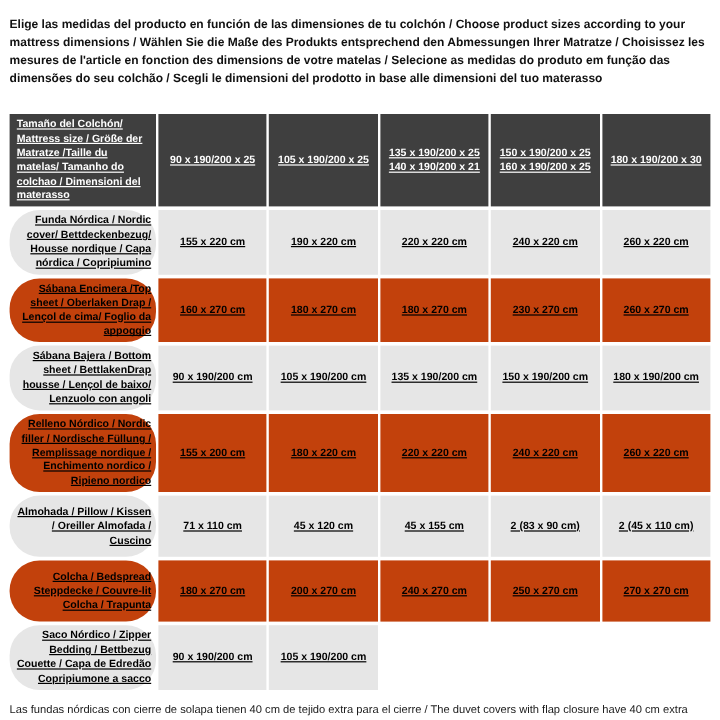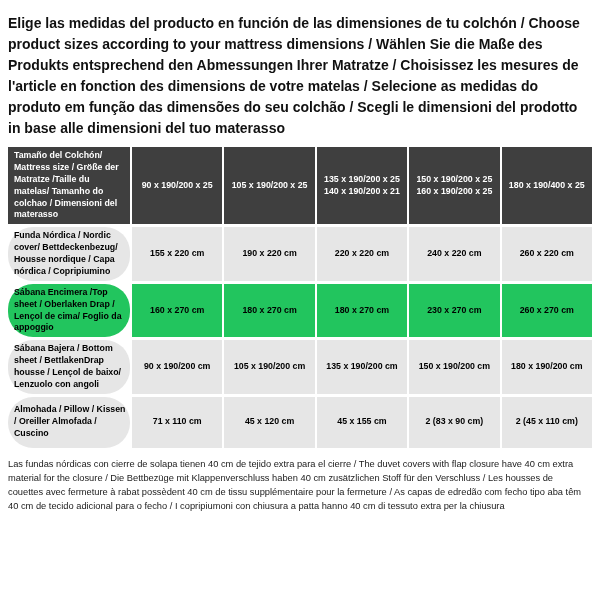--- a/index.html
+++ b/index.html
@@ -5,22 +5,22 @@
   * { margin: 0; padding: 0; box-sizing: border-box; }
   html, body {
     width: 600px; height: 600px;
     background: #ffffff;
     font-family: "Liberation Sans", "DejaVu Sans", sans-serif;
     color: #000000;
   }
   .page { width: 600px; height: 600px; overflow: hidden; background: #ffffff; }
 
   .top-note {
-    margin: 13px 10px 5px 8px;
-    font-size: 14px;
+    margin: 13px 10px 19px 8px;
+    font-size: 10px;
     font-weight: bold;
     line-height: 1.5;
     color: #111111;
   }
   .bottom-note {
     margin: 7px 10px 0 8px;
     font-size: 9.3px;
     font-weight: normal;
     line-height: 1.5;
     color: #1a1a1a;
@@ -32,20 +32,21 @@
     border-collapse: separate;
     border-spacing: 2px 3px;
     table-layout: fixed;
   }
   .size-table th, .size-table td {
     font-size: 8.8px;
     font-weight: bold;
     text-align: center;
     vertical-align: middle;
     padding: 3px 3px;
+    text-decoration: underline;
   }
   .size-table col.label { width: 122px; }
 
   .size-table thead th {
     background: #3f3f3f;
     color: #ffffff;
     height: 58px;
     white-space: pre-line;
     line-height: 1.35;
   }
@@ -53,27 +54,27 @@
     text-align: left;
     padding-left: 6px;
   }
 
   .size-table tbody td {
     height: 51px;
     color: #000000;
     line-height: 1.35;
   }
   .size-table tbody td.label-col {
-    text-align: left;
+    text-align: right;
     padding-left: 6px;
     padding-right: 4px;
     border-radius: 25px;
   }
   .size-table tbody tr.row-a td { background: #e6e6e6; }
-  .size-table tbody tr.row-b td { background: #22c55e; }
+  .size-table tbody tr.row-b td { background: #c2410c; }
   .size-table tbody td.empty { background: transparent !important; }
 </style>
 </head>
 <body>
 
 <div class="page">
 
   <p class="top-note">Elige las medidas del producto en función de las dimensiones de tu colchón / Choose product sizes according to your mattress dimensions / Wählen Sie die Maße des Produkts entsprechend den Abmessungen Ihrer Matratze / Choisissez les mesures de l'article en fonction des dimensions de votre matelas / Selecione as medidas do produto em função das dimensões do seu colchão / Scegli le dimensioni del prodotto in base alle dimensioni del tuo materasso</p>
 
   <table class="size-table">
@@ -87,21 +88,21 @@
     </colgroup>
     <thead>
       <tr>
         <th class="label-col">Tamaño del Colchón/ Mattress size / Größe der Matratze /Taille du matelas/ Tamanho do colchao / Dimensioni del materasso</th>
         <th>90 x 190/200 x 25</th>
         <th>105 x 190/200 x 25</th>
         <th>135 x 190/200 x 25
 140 x 190/200 x 21</th>
         <th>150 x 190/200 x 25
 160 x 190/200 x 25</th>
-        <th>180 x 190/400 x 25</th>
+        <th>180 x 190/200 x 30</th>
       </tr>
     </thead>
     <tbody>
       <tr class="row-a">
         <td class="label-col">Funda Nórdica /  Nordic cover/ Bettdeckenbezug/ Housse nordique / Capa nórdica / Copripiumino</td>
         <td>155 x 220 cm</td>
         <td>190 x 220 cm</td>
         <td>220 x 220 cm</td>
         <td>240 x 220 cm</td>
         <td>260 x 220 cm</td>
@@ -115,26 +116,50 @@
         <td>260 x 270 cm</td>
       </tr>
       <tr class="row-a">
         <td class="label-col">Sábana Bajera / Bottom sheet / BettlakenDrap housse / Lençol de baixo/ Lenzuolo con angoli</td>
         <td>90 x 190/200 cm</td>
         <td>105 x 190/200 cm</td>
         <td>135 x 190/200 cm</td>
         <td>150 x 190/200 cm</td>
         <td>180 x 190/200 cm</td>
       </tr>
+      <tr class="row-b">
+        <td class="label-col">Relleno Nórdico / Nordic filler / Nordische Füllung / Remplissage nordique / Enchimento nordico / Ripieno nordico</td>
+        <td>155 x 200 cm</td>
+        <td>180 x 220 cm</td>
+        <td>220 x 220 cm</td>
+        <td>240 x 220 cm</td>
+        <td>260 x 220 cm</td>
+      </tr>
       <tr class="row-a">
         <td class="label-col">Almohada / Pillow / Kissen / Oreiller Almofada / Cuscino</td>
         <td>71 x 110 cm</td>
         <td>45 x 120 cm</td>
         <td>45 x 155 cm</td>
         <td>2 (83 x 90 cm)</td>
         <td>2 (45 x 110 cm)</td>
+      </tr>
+      <tr class="row-b">
+        <td class="label-col">Colcha / Bedspread Steppdecke / Couvre-lit Colcha / Trapunta</td>
+        <td>180 x 270 cm</td>
+        <td>200 x 270 cm</td>
+        <td>240 x 270 cm</td>
+        <td>250 x 270 cm</td>
+        <td>270 x 270 cm</td>
+      </tr>
+      <tr class="row-a">
+        <td class="label-col">Saco Nórdico / Zipper Bedding / Bettbezug Couette / Capa de Edredão Copripiumone a sacco</td>
+        <td>90 x 190/200 cm</td>
+        <td>105 x 190/200 cm</td>
+        <td class="empty"></td>
+        <td class="empty"></td>
+        <td class="empty"></td>
       </tr>
     </tbody>
   </table>
 
   <p class="bottom-note">Las fundas nórdicas con cierre de solapa tienen 40 cm de tejido extra para el cierre  /  The duvet covers with flap closure have 40 cm extra material for the closure / Die Bettbezüge mit Klappenverschluss haben 40 cm zusätzlichen Stoff für den Verschluss / Les housses de couettes avec fermeture à rabat possèdent 40 cm de tissu supplémentaire pour la fermeture / As capas de edredão com fecho tipo aba têm 40 cm de tecido adicional para o fecho / I copripiumoni con chiusura a patta hanno 40 cm di tessuto extra per la chiusura</p>
 
 </div>
 
 </body></html>

